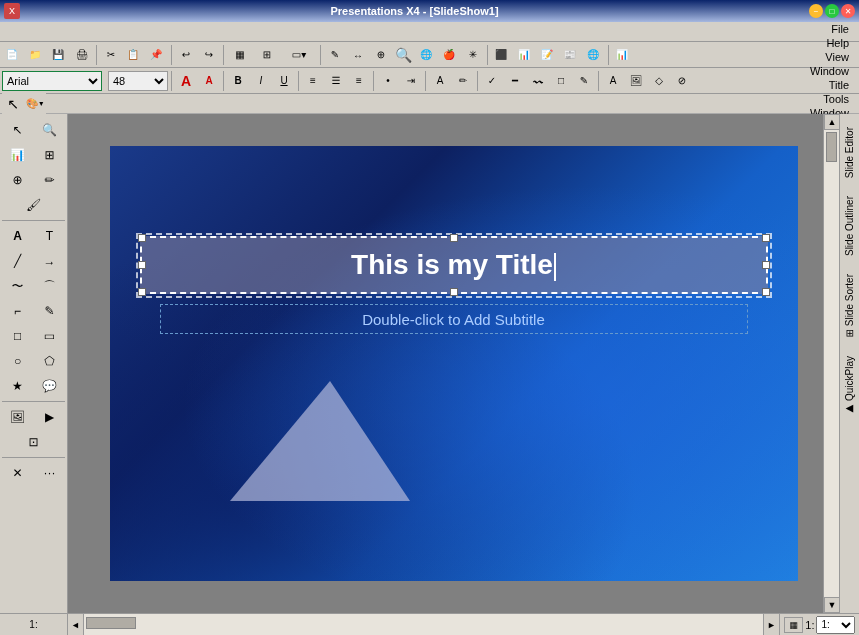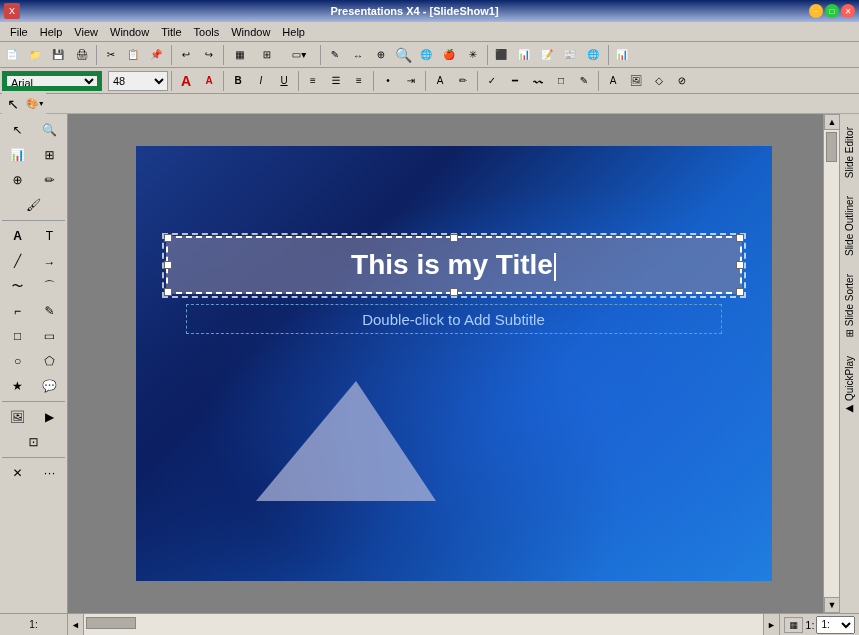--- a/index.html
+++ b/index.html
@@ -20,23 +20,24 @@
     .winbtn { width: 14px; height: 14px; border-radius: 50%; display: flex; align-items: center; justify-content: center; font-size: 8px; cursor: pointer; }
     .winbtn-close { background: #ff5f57; }
     .winbtn-min { background: #febc2e; }
     .winbtn-max { background: #28c840; }
 
     
     #menubar {
       height: 20px;
       background: #d4d0c8;
       display: flex;
-      align-items: center;
+      align-items: flex-end;
       padding: 0 4px;
       border-bottom: 1px solid #999;
+      flex-direction: column;
     }
     .menu-item { padding: 1px 6px; font-size: 11px; cursor: pointer; }
 
     
     .toolbar {
       height: 26px;
       background: #d4d0c8;
       display: flex;
       align-items: center;
       padding: 1px 2px;
@@ -55,21 +56,21 @@
     
     #formattoolbar {
       height: 26px;
       background: #d4d0c8;
       display: flex;
       align-items: center;
       padding: 1px 2px;
       border-bottom: 1px solid #999;
       gap: 1px;
     }
-    .font-select { width: 100px; height: 20px; font-size: 11px; border: 5px solid #15803d; }
+    .font-select { width: 100px; height: 20px; font-size: 11px; border: 1px solid #15803d; }
     .size-select { width: 60px; height: 20px; font-size: 11px; border: 1px solid #999; }
 
     
     #extratoolbar {
       height: 20px;
       background: #d4d0c8;
       display: flex;
       align-items: center;
       padding: 1px 2px;
       border-bottom: 1px solid #aaa;
@@ -131,21 +132,21 @@
       font-size: 10px;
       padding: 8px 2px;
       cursor: pointer;
       border: 1px solid transparent;
       color: #000;
       white-space: nowrap;
     }
 
     
     #slide {
-      width: 636px;
+      width: 688px;
       height: 435px;
       position: relative;
       overflow: hidden;
       background: linear-gradient(135deg, #1a3a8a 0%, #0d2060 30%, #1560c8 60%, #2080e0 100%);
     }
     
     #slide::after {
       content: '';
       position: absolute;
       inset: 0;

